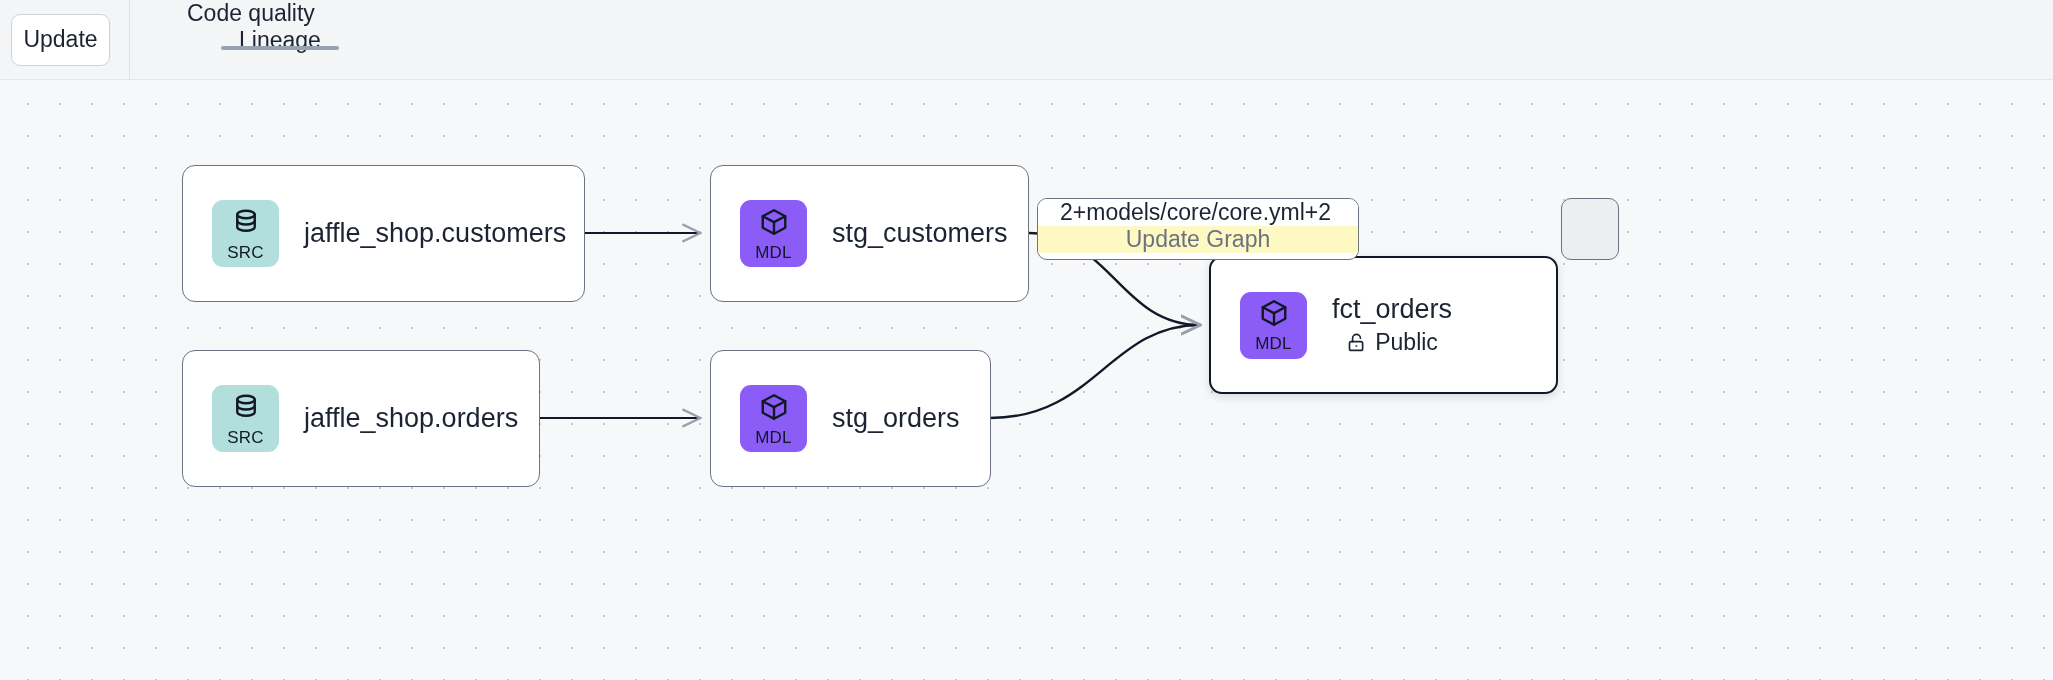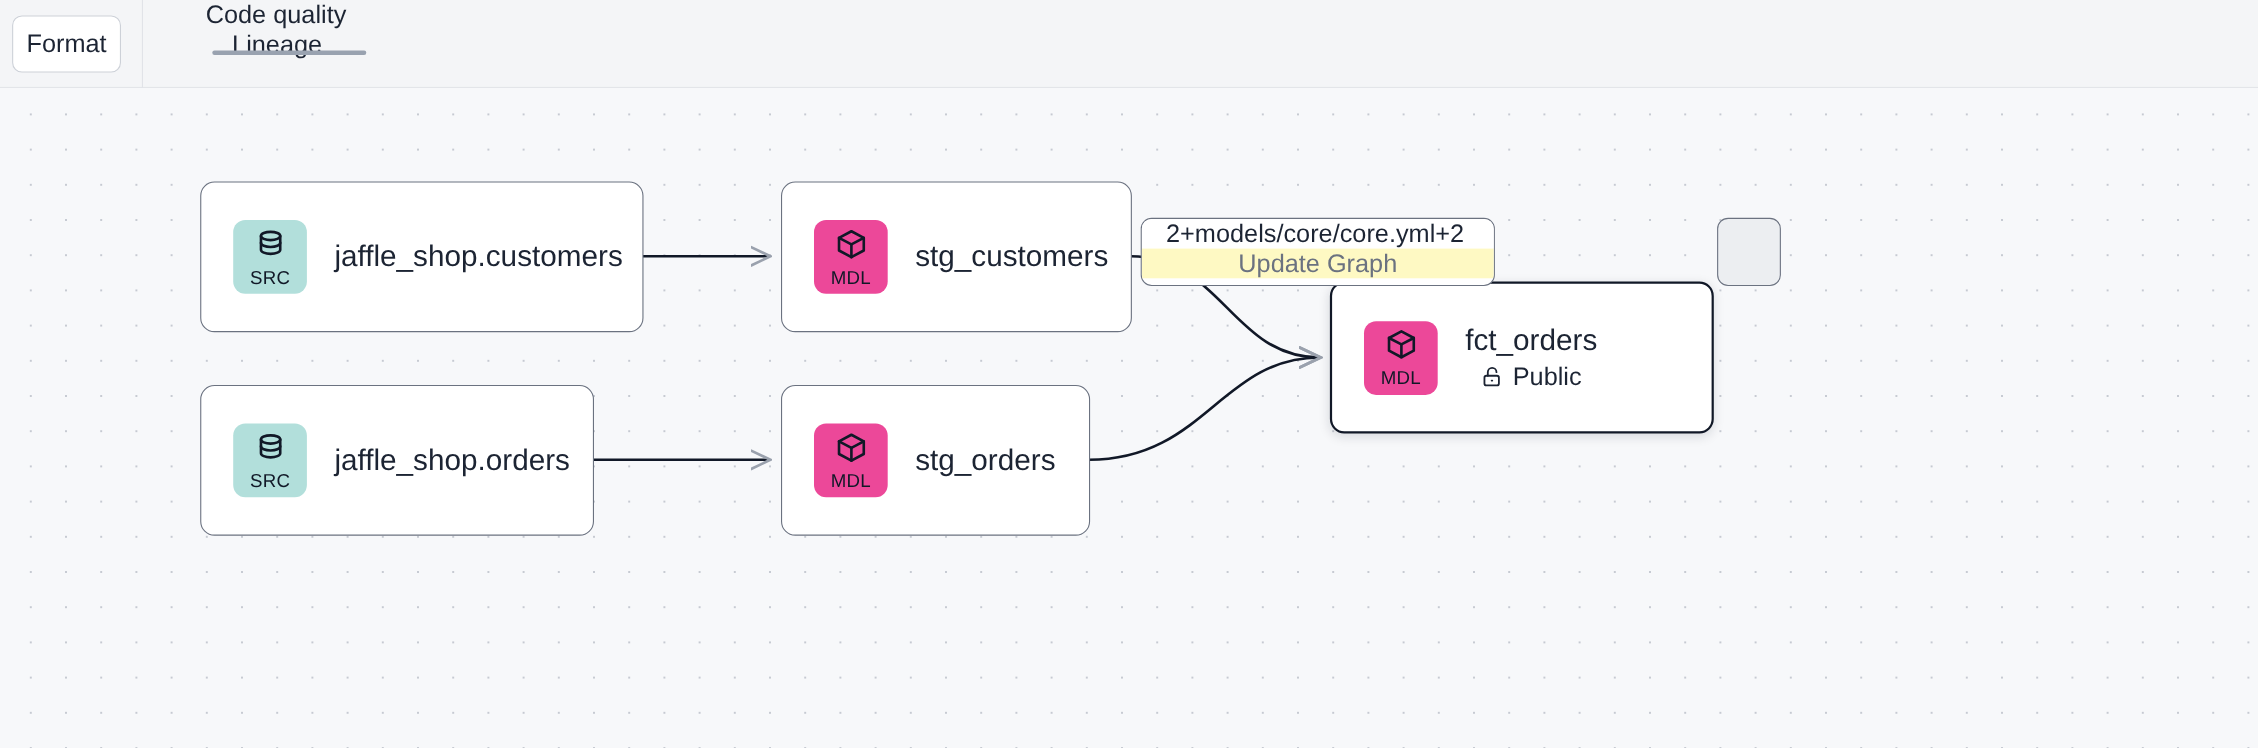--- a/index.html
+++ b/index.html
@@ -37,21 +37,21 @@
   }
   .tabs { display: flex; align-items: stretch; height: 80px; margin-left: 53px; flex-direction: column; }
   .tab {
     position: relative;
     display: flex; align-items: center;
     font-size: 23px;
     color: #1c2433;
     cursor: pointer;
     padding: 0 4px;
   }
-  .tab + .tab { margin-left: 24px; }
+  .tab + .tab { margin-left: 52px; }
   .tab.active::after {
     content: "";
     position: absolute; left: -14px; right: -14px; bottom: 4px;
     height: 4px; border-radius: 2px;
     background: #99a2b0;
   }
 
   
   .canvas {
     position: absolute; left: 0; top: 80px;
@@ -78,21 +78,21 @@
     box-shadow: 0 3px 10px rgba(15,23,42,0.13);
   }
   .badge {
     width: 67px; height: 67px;
     border-radius: 11px;
     display: flex; flex-direction: column;
     align-items: center; justify-content: center;
     flex: 0 0 auto;
   }
   .badge.src { background: #b2dfdb; }
-  .badge.mdl { background: #ec4899; }
+  .badge.mdl { background: #8b5cf6; }
   .badge svg { display: block; }
   .badge-text {
     font-size: 17px; line-height: 1;
     color: #111827;
     margin-top: 7px;
     letter-spacing: 0.2px;
   }
   .node-body { margin-left: 25px; display: flex; flex-direction: column; justify-content: center; align-items: center; }
   .node-title { font-size: 27px; color: #1c2433; white-space: nowrap; line-height: 1.15; }
   .node-sub {
@@ -140,21 +140,21 @@
     border-radius: 10px;
     background: #eceef1;
   }
 </style>
 </head>
 <body>
 
 <div id="app">
 
   <div class="toolbar">
-    <div class="format-btn">Format</div>
+    <div class="format-btn">Update</div>
     <div class="tb-divider"></div>
     <div class="tabs">
       <div class="tab">Code quality</div>
       <div class="tab active">Lineage</div>
     </div>
   </div>
 
   <div class="canvas">
 
     <svg class="edges" viewBox="0 0 2053 600">

